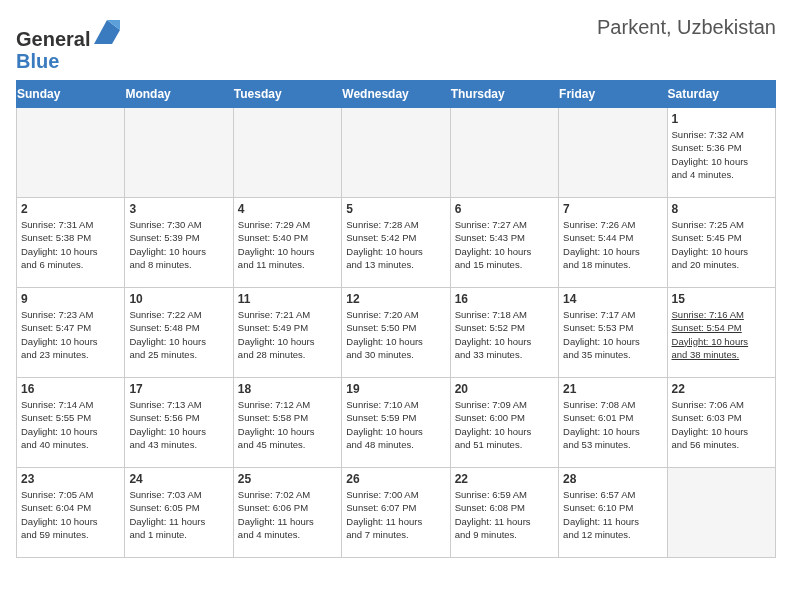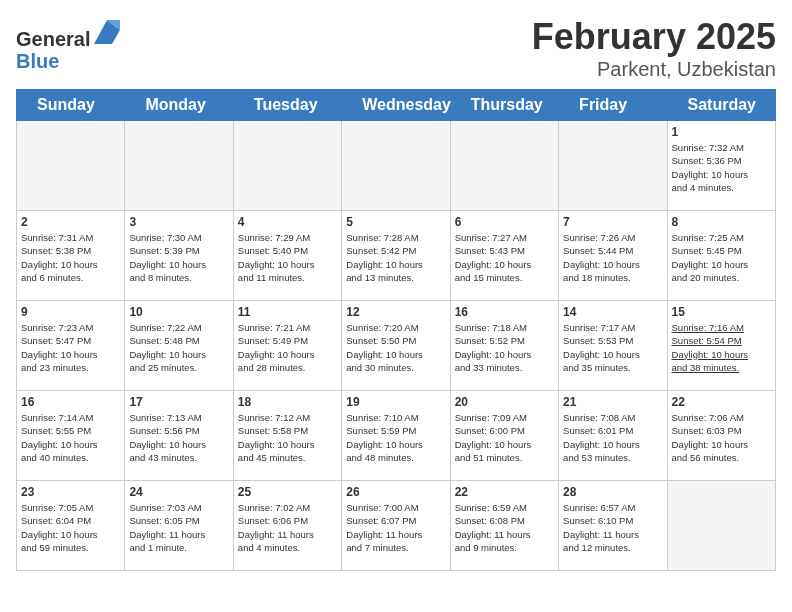--- a/index.html
+++ b/index.html
@@ -45,23 +45,23 @@
       color: #555;
     }
     table {
       width: 100%;
       border-collapse: collapse;
       table-layout: fixed;
     }
     th {
       background-color: #3a7abf;
       color: #fff;
-      font-size: 16px;
+      font-size: 12px;
       font-weight: bold;
-      padding: 6px 20px;
+      padding: 6px 0;
       text-align: left;
       border: 1px solid #3a7abf;
     }
     td {
       border: 1px solid #ccc;
       vertical-align: top;
       padding: 4px;
       height: 90px;
       font-size: 9.5px;
       color: #333;
@@ -91,21 +91,20 @@
           <polygon points="2,28 15,4 28,14 20,28" fill="#3a7abf"></polygon>
           <polygon points="15,4 28,4 28,14" fill="#5ba0d8"></polygon>
         </svg>
       </div>
       <div class="logo-text">
         <span class="logo-blue">Blue</span>
       </div>
     </div>
   </div>
   <div class="title-block">
-    <div class="month-title">February 2025</div>
     <div class="location">Parkent, Uzbekistan</div>
   </div>
 </div>
 
 <table>
   <thead>
     <tr>
     <th>Sunday</th>
         <th>Monday</th>
         <th>Tuesday</th>

